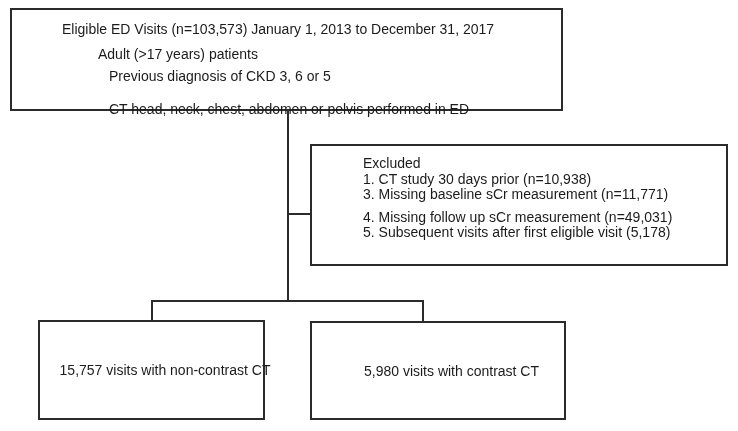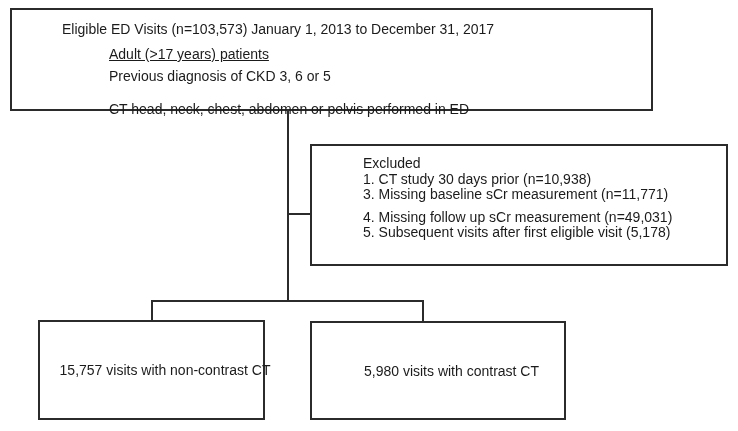--- a/index.html
+++ b/index.html
@@ -19,26 +19,26 @@
   }
   .box {
     position: absolute;
     background: #ffffff;
     border: 2px solid #2b2b2b;
     box-sizing: border-box;
   }
   
   .top-box {
     left: 10px; top: 8px;
-    width: 643px; height: 103px;
+    width: 553px; height: 103px;
     padding: 11px 6px 0 50px;
     line-height: 17px;
   }
   .top-box .l1 { margin: 0; }
-  .top-box .l2 { margin: 8px 0 0 47px; text-decoration: underline; }
+  .top-box .l2 { margin: 8px 0 0 36px; }
   .top-box .l3 { margin: 5px 0 0 47px; }
   .top-box .l4 { margin: 16px 0 0 47px; }
   
   .excluded-box {
     left: 310px; top: 144px;
     width: 418px; height: 122px;
     padding: 10px 4px 0 51px;
     line-height: 15.5px;
   }
   .excluded-box .gap { margin-top: 7px; }

